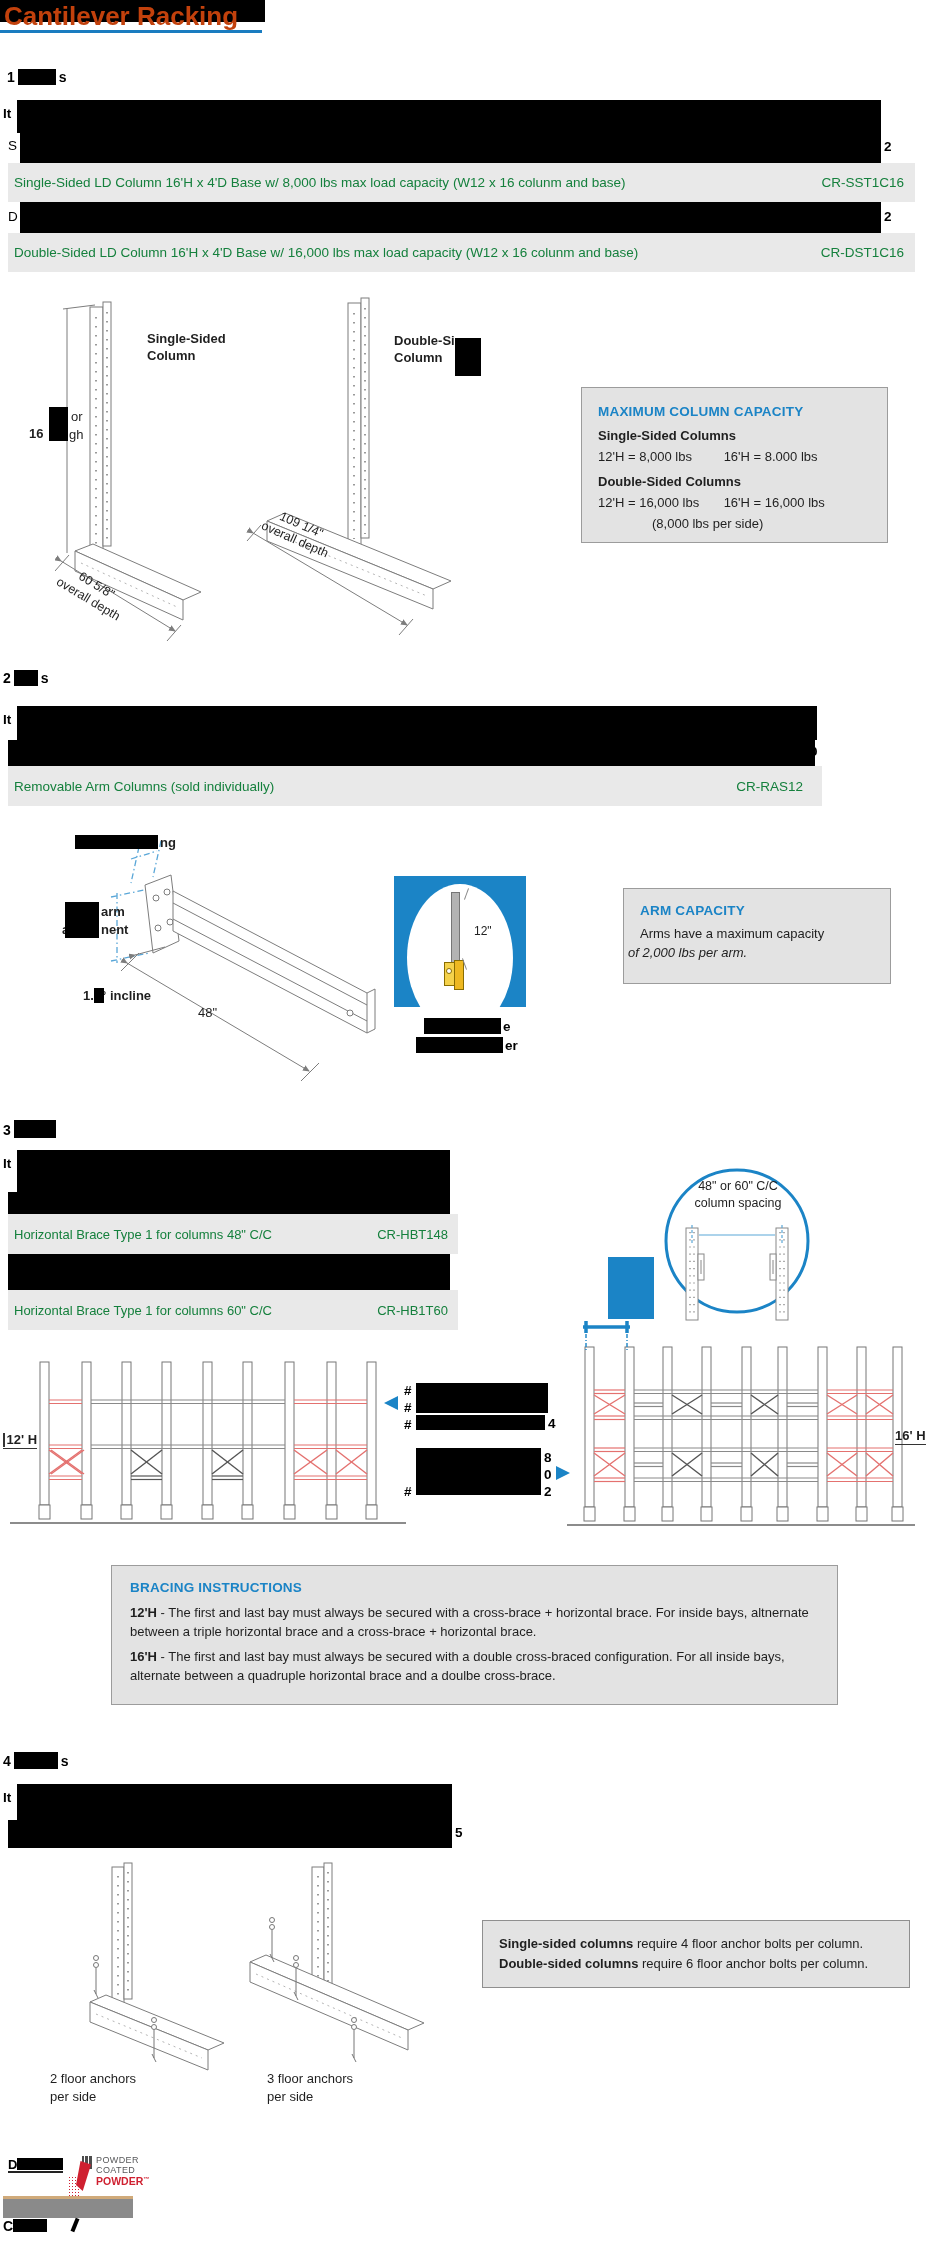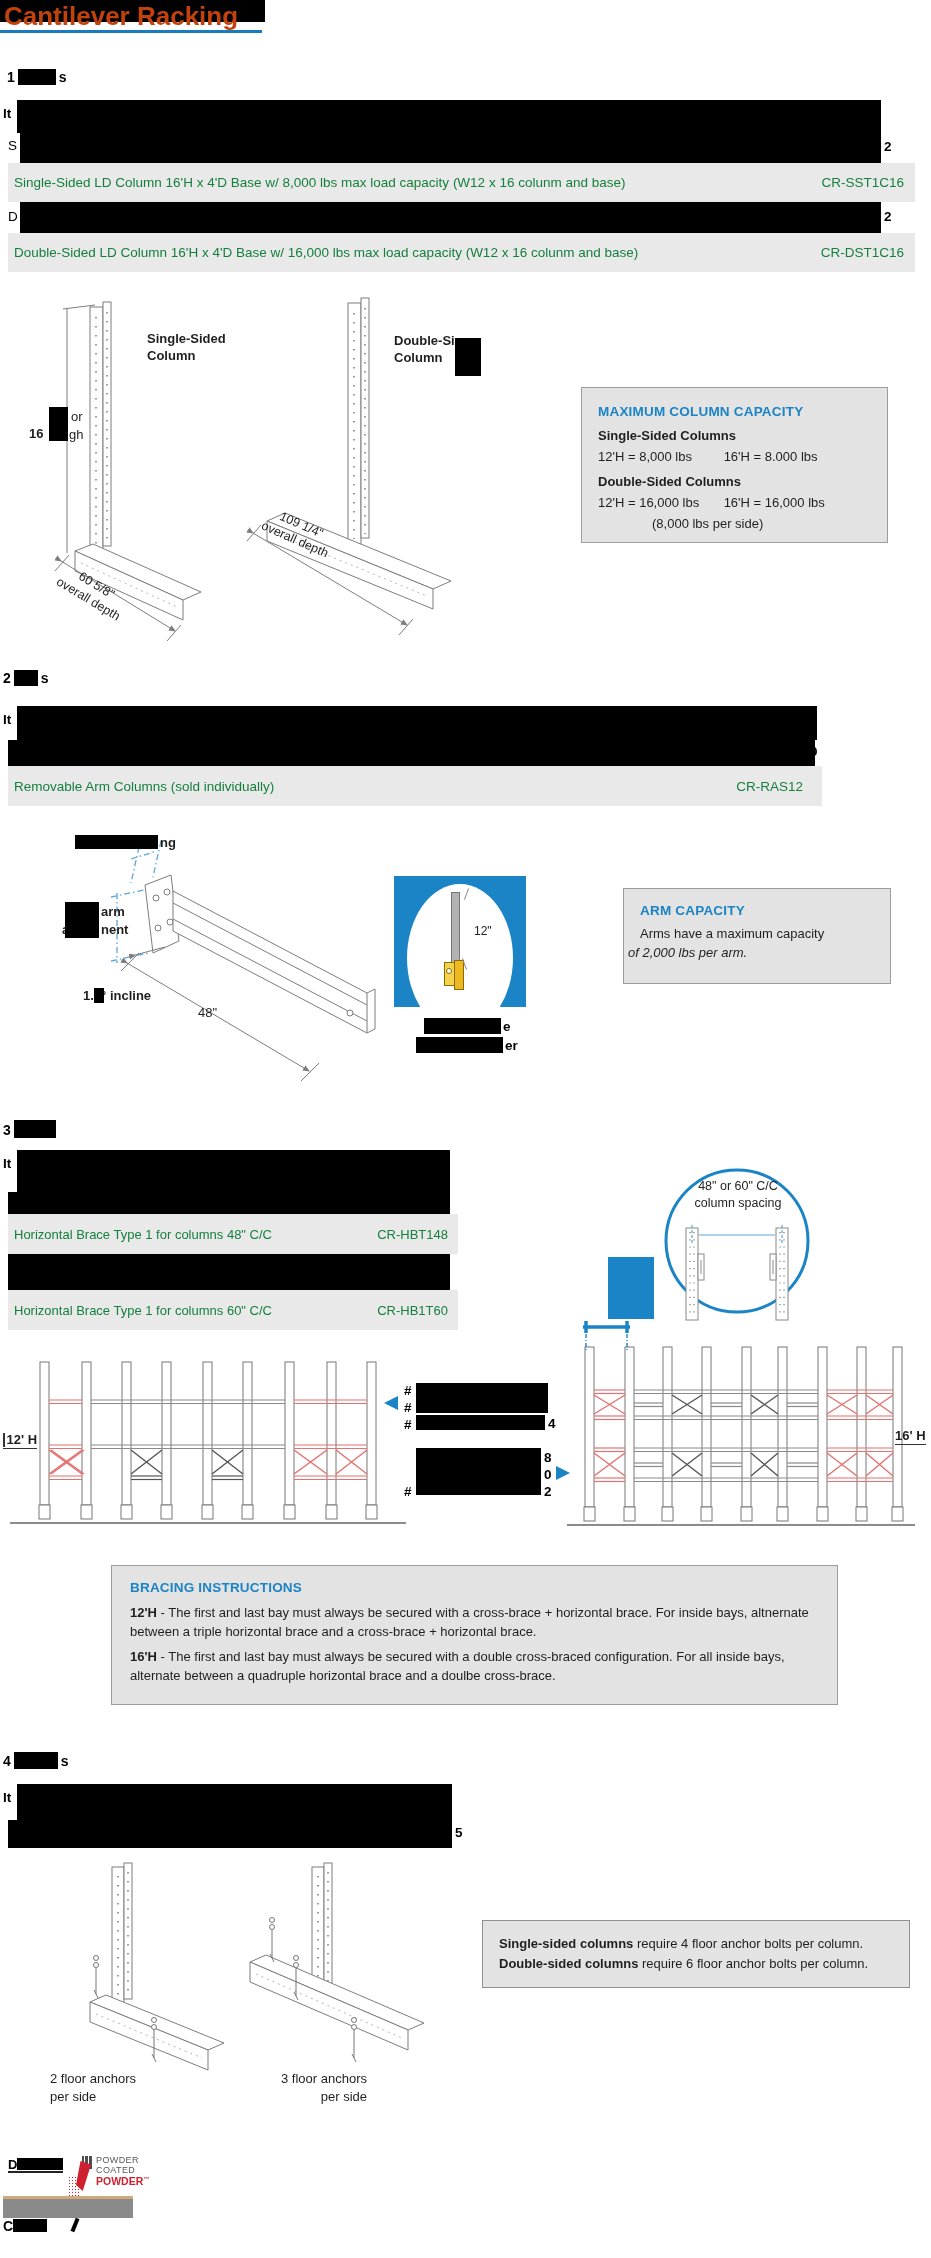--- a/index.html
+++ b/index.html
@@ -550,21 +550,21 @@
         <line x1="304" y1="168" x2="304" y2="196"></line>
           <line x1="302" y1="192" x2="306" y2="200"></line>
       </g>
     </g>
   </svg>
 
   <div class="lbl" style="left:50px;top:2070px;width:100px;text-align:left;line-height:18px;">
     <div>2 floor anchors</div>
     <div>per side</div>
   </div>
-  <div class="lbl" style="left:267px;top:2070px;width:100px;text-align:right;line-height:18px;">
+  <div class="lbl" style="left:267px;top:2070px;width:100px;line-height:18px;">
     <div>3 floor anchors</div>
     <div>per side</div>
   </div>
 
   <div class="graybox" style="left:454px;top:1920px;width:428px;height:68px;padding:13px 16px;border-color:#8f8f8f;margin-left:28px;">
     <div style="line-height:20px;">
       <b>Single-sided columns</b><span> require 4 floor anchor bolts per column.</span>
     </div>
     <div style="line-height:20px;">
       <b>Double-sided columns</b><span> require 6 floor anchor bolts per column.</span>

